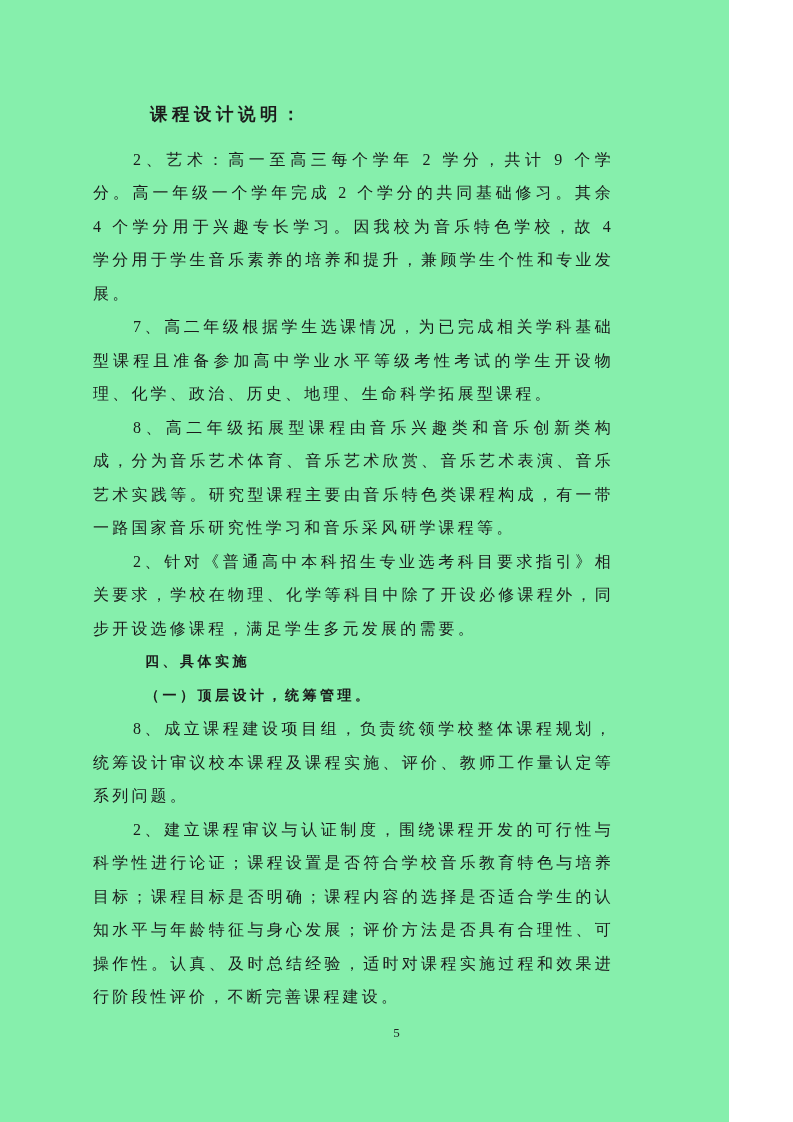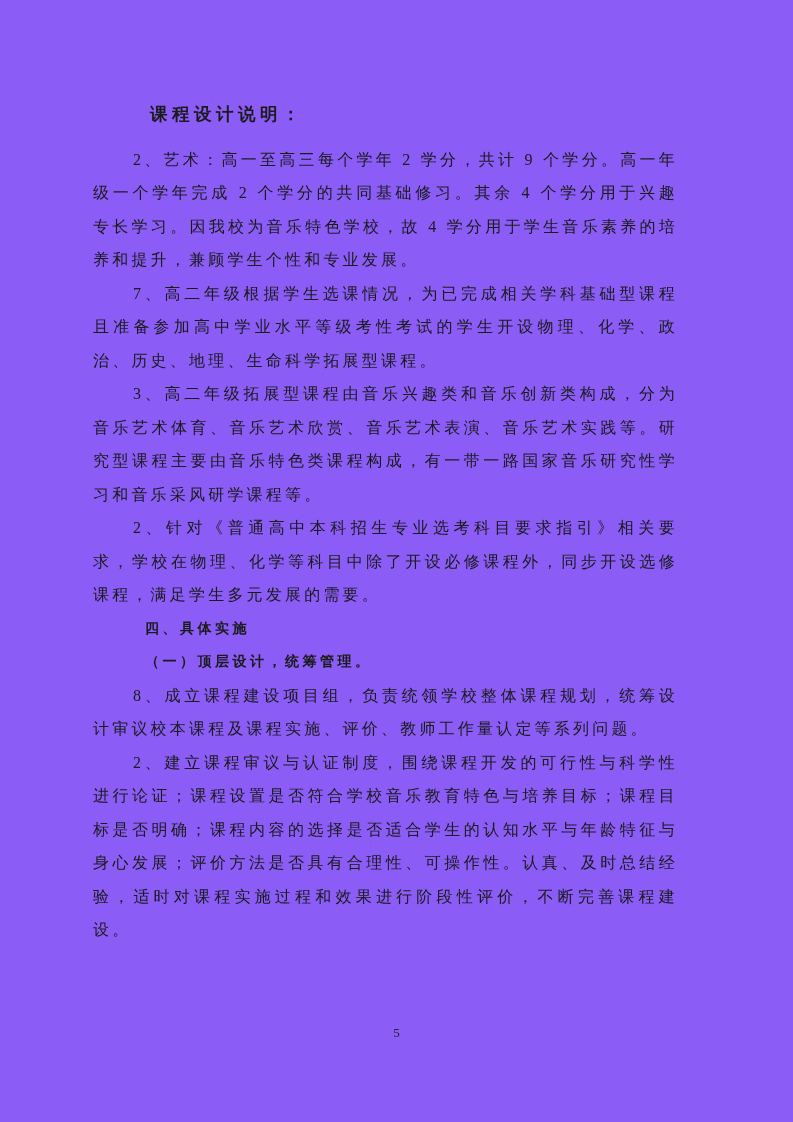--- a/index.html
+++ b/index.html
@@ -10,24 +10,24 @@
   }
   body {
     position: relative;
     overflow: hidden;
     font-family: "Liberation Serif", "DejaVu Serif", serif;
     color: #1b1b1b;
   }
   .page {
     position: absolute;
     top: 0; left: 0;
-    width: 793px;
+    width: 729px;
     height: 1122px;
     padding: 98px 115px 0 93px;
-    background: #8b5cf6;
+    background: #86efac;
   }
   .para {
     font-size: 16px;
     line-height: 33.5px;
     letter-spacing: 3.2px;
     text-align: justify;
     text-justify: inter-ideograph;
     text-indent: 40px;
     word-break: break-all;
   }
@@ -65,21 +65,21 @@
 
 <div class="page">
 
   <h1 class="h-main">课程设计说明：</h1>
 
 
   <p class="para">2、艺术：高一至高三每个学年 2 学分，共计 9 个学分。高一年级一个学年完成 2 个学分的共同基础修习。其余 4 个学分用于兴趣专长学习。因我校为音乐特色学校，故 4 学分用于学生音乐素养的培养和提升，兼顾学生个性和专业发展。</p>
 
   <p class="para">7、高二年级根据学生选课情况，为已完成相关学科基础型课程且准备参加高中学业水平等级考性考试的学生开设物理、化学、政治、历史、地理、生命科学拓展型课程。</p>
 
-  <p class="para">3、高二年级拓展型课程由音乐兴趣类和音乐创新类构成，分为音乐艺术体育、音乐艺术欣赏、音乐艺术表演、音乐艺术实践等。研究型课程主要由音乐特色类课程构成，有一带一路国家音乐研究性学习和音乐采风研学课程等。</p>
+  <p class="para">8、高二年级拓展型课程由音乐兴趣类和音乐创新类构成，分为音乐艺术体育、音乐艺术欣赏、音乐艺术表演、音乐艺术实践等。研究型课程主要由音乐特色类课程构成，有一带一路国家音乐研究性学习和音乐采风研学课程等。</p>
 
   <p class="para">2、针对《普通高中本科招生专业选考科目要求指引》相关要求，学校在物理、化学等科目中除了开设必修课程外，同步开设选修课程，满足学生多元发展的需要。</p>
 
   <h2 class="h-sub">四、具体实施</h2>
 
   <h3 class="h-sub">（一）顶层设计，统筹管理。</h3>
 
   <p class="para">8、成立课程建设项目组，负责统领学校整体课程规划，统筹设计审议校本课程及课程实施、评价、教师工作量认定等系列问题。</p>
 
   <p class="para">2、建立课程审议与认证制度，围绕课程开发的可行性与科学性进行论证；课程设置是否符合学校音乐教育特色与培养目标；课程目标是否明确；课程内容的选择是否适合学生的认知水平与年龄特征与身心发展；评价方法是否具有合理性、可操作性。认真、及时总结经验，适时对课程实施过程和效果进行阶段性评价，不断完善课程建设。</p>

